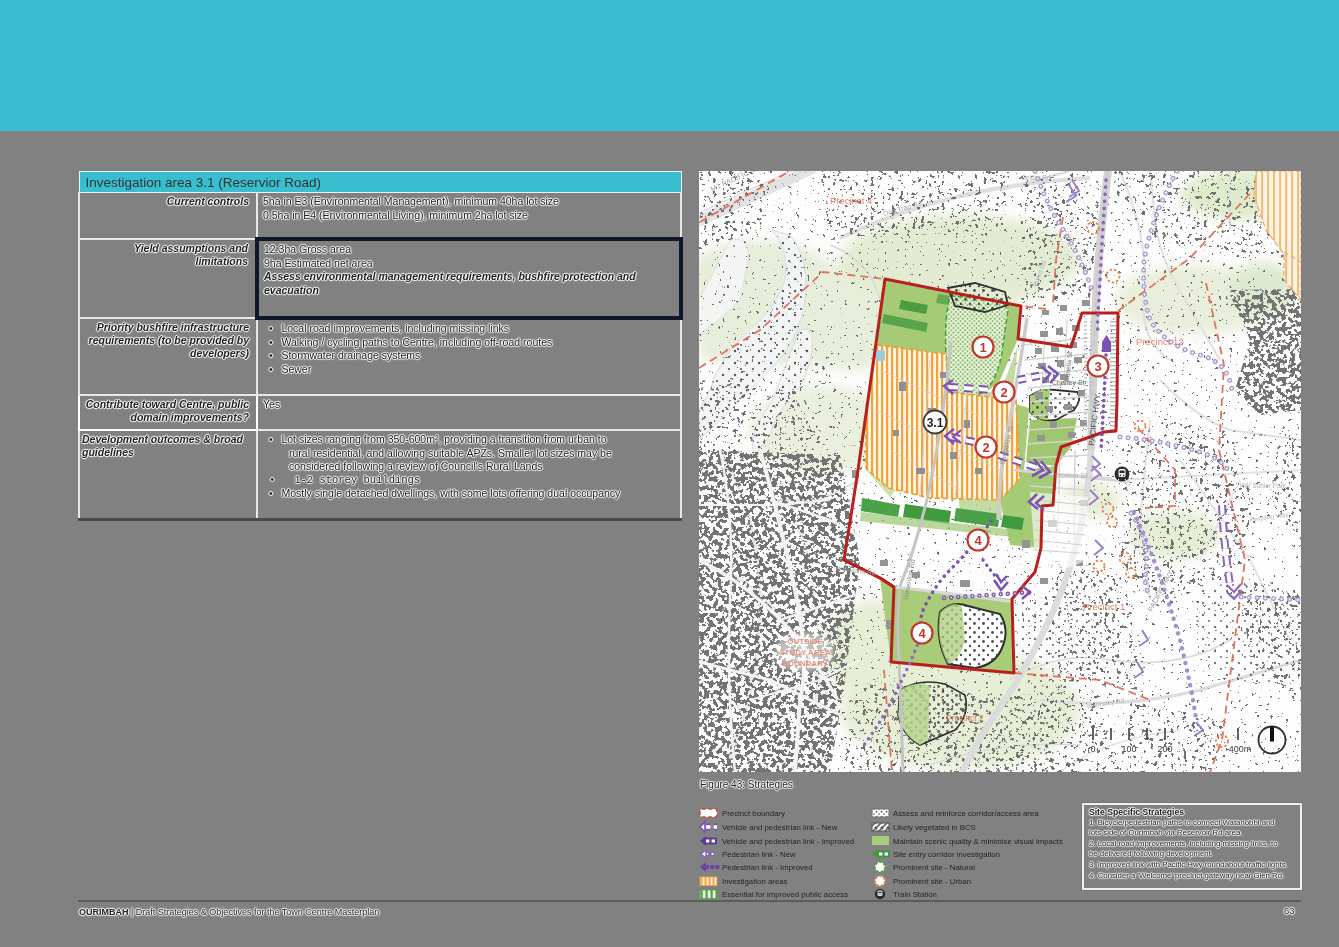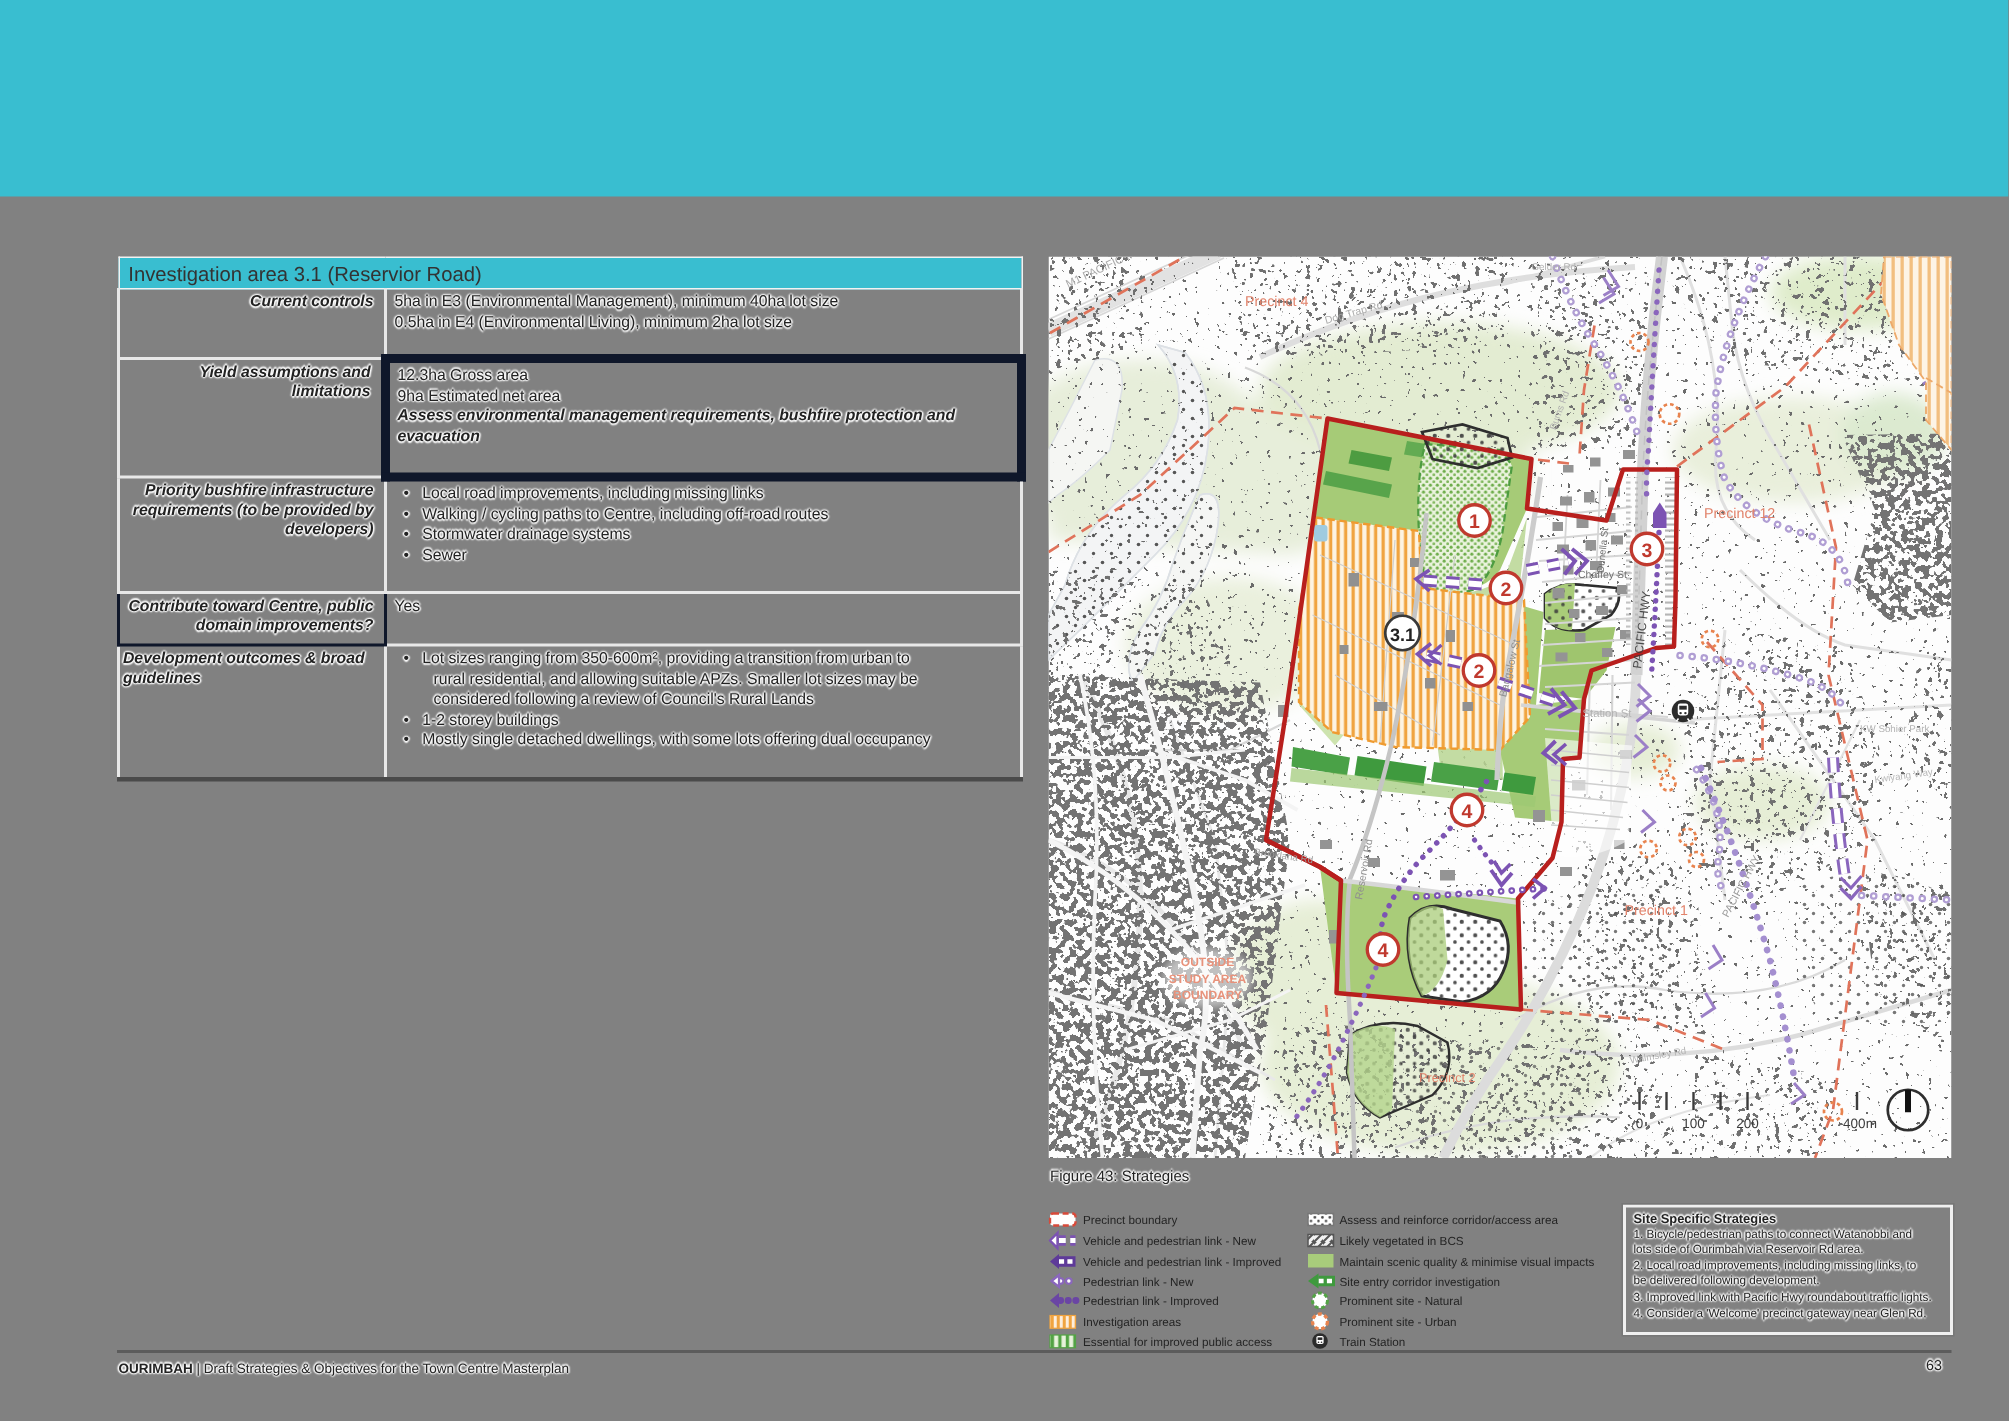--- a/index.html
+++ b/index.html
@@ -24,43 +24,43 @@
         </tr>
 
     <tr>
       <td class="halo" style="border:2px solid #e8e8e8;border-top:1px solid #555;height:41px;padding:2px 7px 2px 2px;font-size:10.5px;font-weight:bold;font-style:italic;text-align:right;vertical-align:top;line-height:13px;">Current controls</td>
       <td class="halo" style="border:2px solid #e8e8e8;border-top:1px solid #555;padding:2px 4px 2px 5px;font-size:10.5px;vertical-align:top;line-height:13.5px;">5ha in E3 (Environmental Management), minimum 40ha lot size<br>0.5ha in E4 (Environmental Living), minimum 2ha lot size</td>
     </tr>
 
 
     <tr>
       <td class="halo" style="border:2px solid #e8e8e8;height:73px;padding:2px 7px 2px 2px;font-size:10.5px;font-weight:bold;font-style:italic;text-align:right;vertical-align:top;line-height:13px;">Yield assumptions and<br>limitations</td>
-      <td class="halo" style="border:6px solid #0f172a;padding:2px 4px 2px 5px;font-size:10.5px;vertical-align:top;line-height:13.5px;">12.3ha Gross area<br>9ha Estimated net area<br><span style="font-weight:bold;font-style:italic;">Assess environmental management requirements, bushfire protection and evacuation</span></td>
+      <td class="halo" style="border:4px solid #0f172a;padding:2px 4px 2px 5px;font-size:10.5px;vertical-align:top;line-height:13.5px;">12.3ha Gross area<br>9ha Estimated net area<br><span style="font-weight:bold;font-style:italic;">Assess environmental management requirements, bushfire protection and evacuation</span></td>
     </tr>
 
     <tr>
       <td class="halo" style="border:2px solid #e8e8e8;height:71px;padding:2px 7px 2px 2px;font-size:10.5px;font-weight:bold;font-style:italic;text-align:right;vertical-align:top;line-height:13px;">Priority bushfire infrastructure requirements (to be provided by developers)</td>
       <td class="halo" style="border:2px solid #e8e8e8;padding:2px 4px 2px 5px;font-size:10.5px;vertical-align:top;line-height:13.5px;">
         <div style="padding-left:26px;text-indent:-20px;">•&nbsp;&nbsp;&nbsp;Local road improvements, including missing links</div>
         <div style="padding-left:26px;text-indent:-20px;">•&nbsp;&nbsp;&nbsp;Walking / cycling paths to Centre, including off-road routes</div>
         <div style="padding-left:26px;text-indent:-20px;">•&nbsp;&nbsp;&nbsp;Stormwater drainage systems</div>
         <div style="padding-left:26px;text-indent:-20px;">•&nbsp;&nbsp;&nbsp;Sewer</div>
       </td>
     </tr>
 
     <tr>
-      <td class="halo" style="border:2px solid #0f172a;height:29px;padding:2px 7px 2px 2px;font-size:10.5px;font-weight:bold;font-style:italic;text-align:right;vertical-align:top;line-height:13px;">Contribute toward Centre, public domain improvements?</td>
+      <td class="halo" style="border:2px solid #ffffff;height:29px;padding:2px 7px 2px 2px;font-size:10.5px;font-weight:bold;font-style:italic;text-align:right;vertical-align:top;line-height:13px;">Contribute toward Centre, public domain improvements?</td>
       <td class="halo" style="border:2px solid #e8e8e8;padding:2px 4px 2px 5px;font-size:10.5px;vertical-align:top;line-height:13.5px;">Yes</td>
     </tr>
 
     <tr>
       <td class="halo" style="border:2px solid #e8e8e8;border-bottom:3px solid #4a4a4a;height:83px;padding:2px 7px 2px 2px;font-size:10.5px;font-weight:bold;font-style:italic;text-align:left;vertical-align:top;line-height:13px;">Development outcomes &amp; broad guidelines</td>
       <td class="halo" style="border:2px solid #e8e8e8;border-bottom:3px solid #4a4a4a;padding:2px 4px 2px 5px;font-size:10.5px;vertical-align:top;line-height:13.5px;margin-top:31px;">
         <div style="padding-left:26px;text-indent:-20px;">•&nbsp;&nbsp;&nbsp;Lot sizes ranging from 350-600m², providing a transition from urban to<br>rural residential, and allowing suitable APZs. Smaller lot sizes may be<br>considered following a review of Council's Rural Lands</div>
-        <div style="padding-left:26px;text-indent:-20px;">•&nbsp;&nbsp;&nbsp;1-2 storey buildings</div>
+        <div style="padding-left:26px;text-indent:-20px;font-family:Liberation Mono, monospace;">•&nbsp;&nbsp;&nbsp;1-2 storey buildings</div>
         <div style="padding-left:26px;text-indent:-20px;">•&nbsp;&nbsp;&nbsp;Mostly single detached dwellings, with some lots offering dual occupancy</div>
       </td>
     </tr>
   </tbody>
     </table>
 </div>
 
 <svg style="position:absolute;left:699px;top:171px;" width="602" height="601" viewBox="699 171 602 601">
 <defs>
   <pattern id="ohatch" width="5" height="8" patternUnits="userSpaceOnUse">

